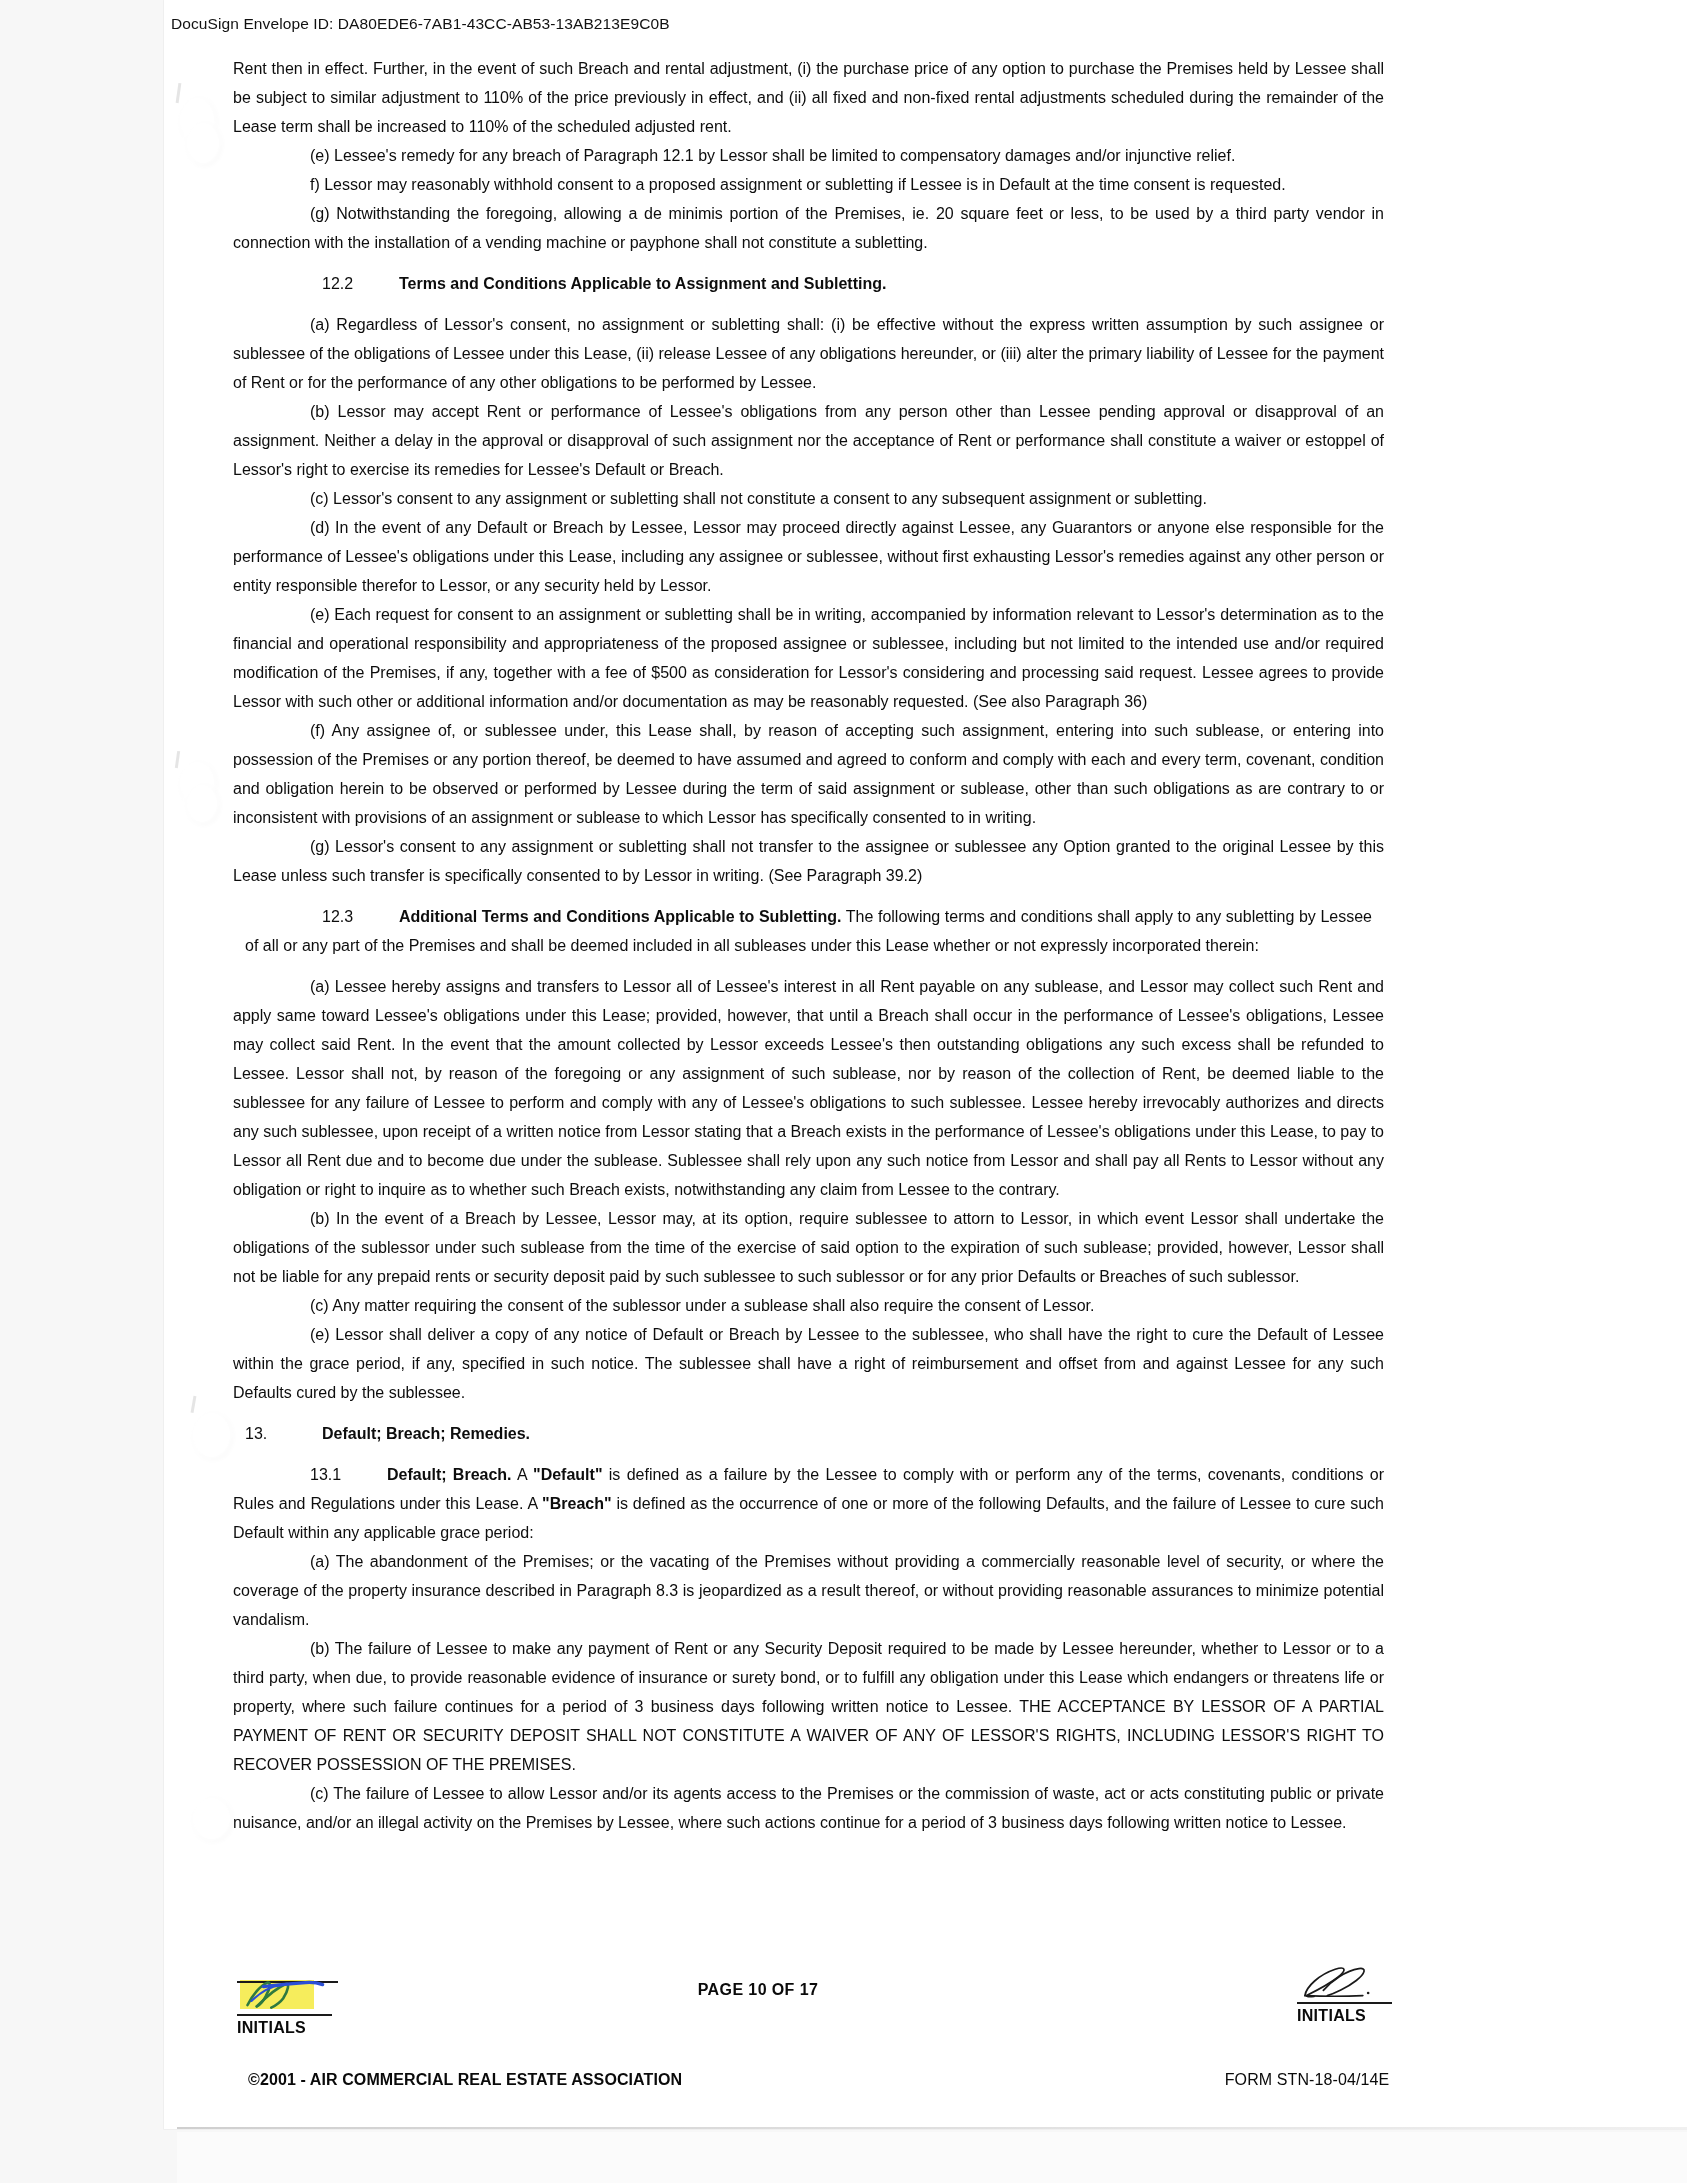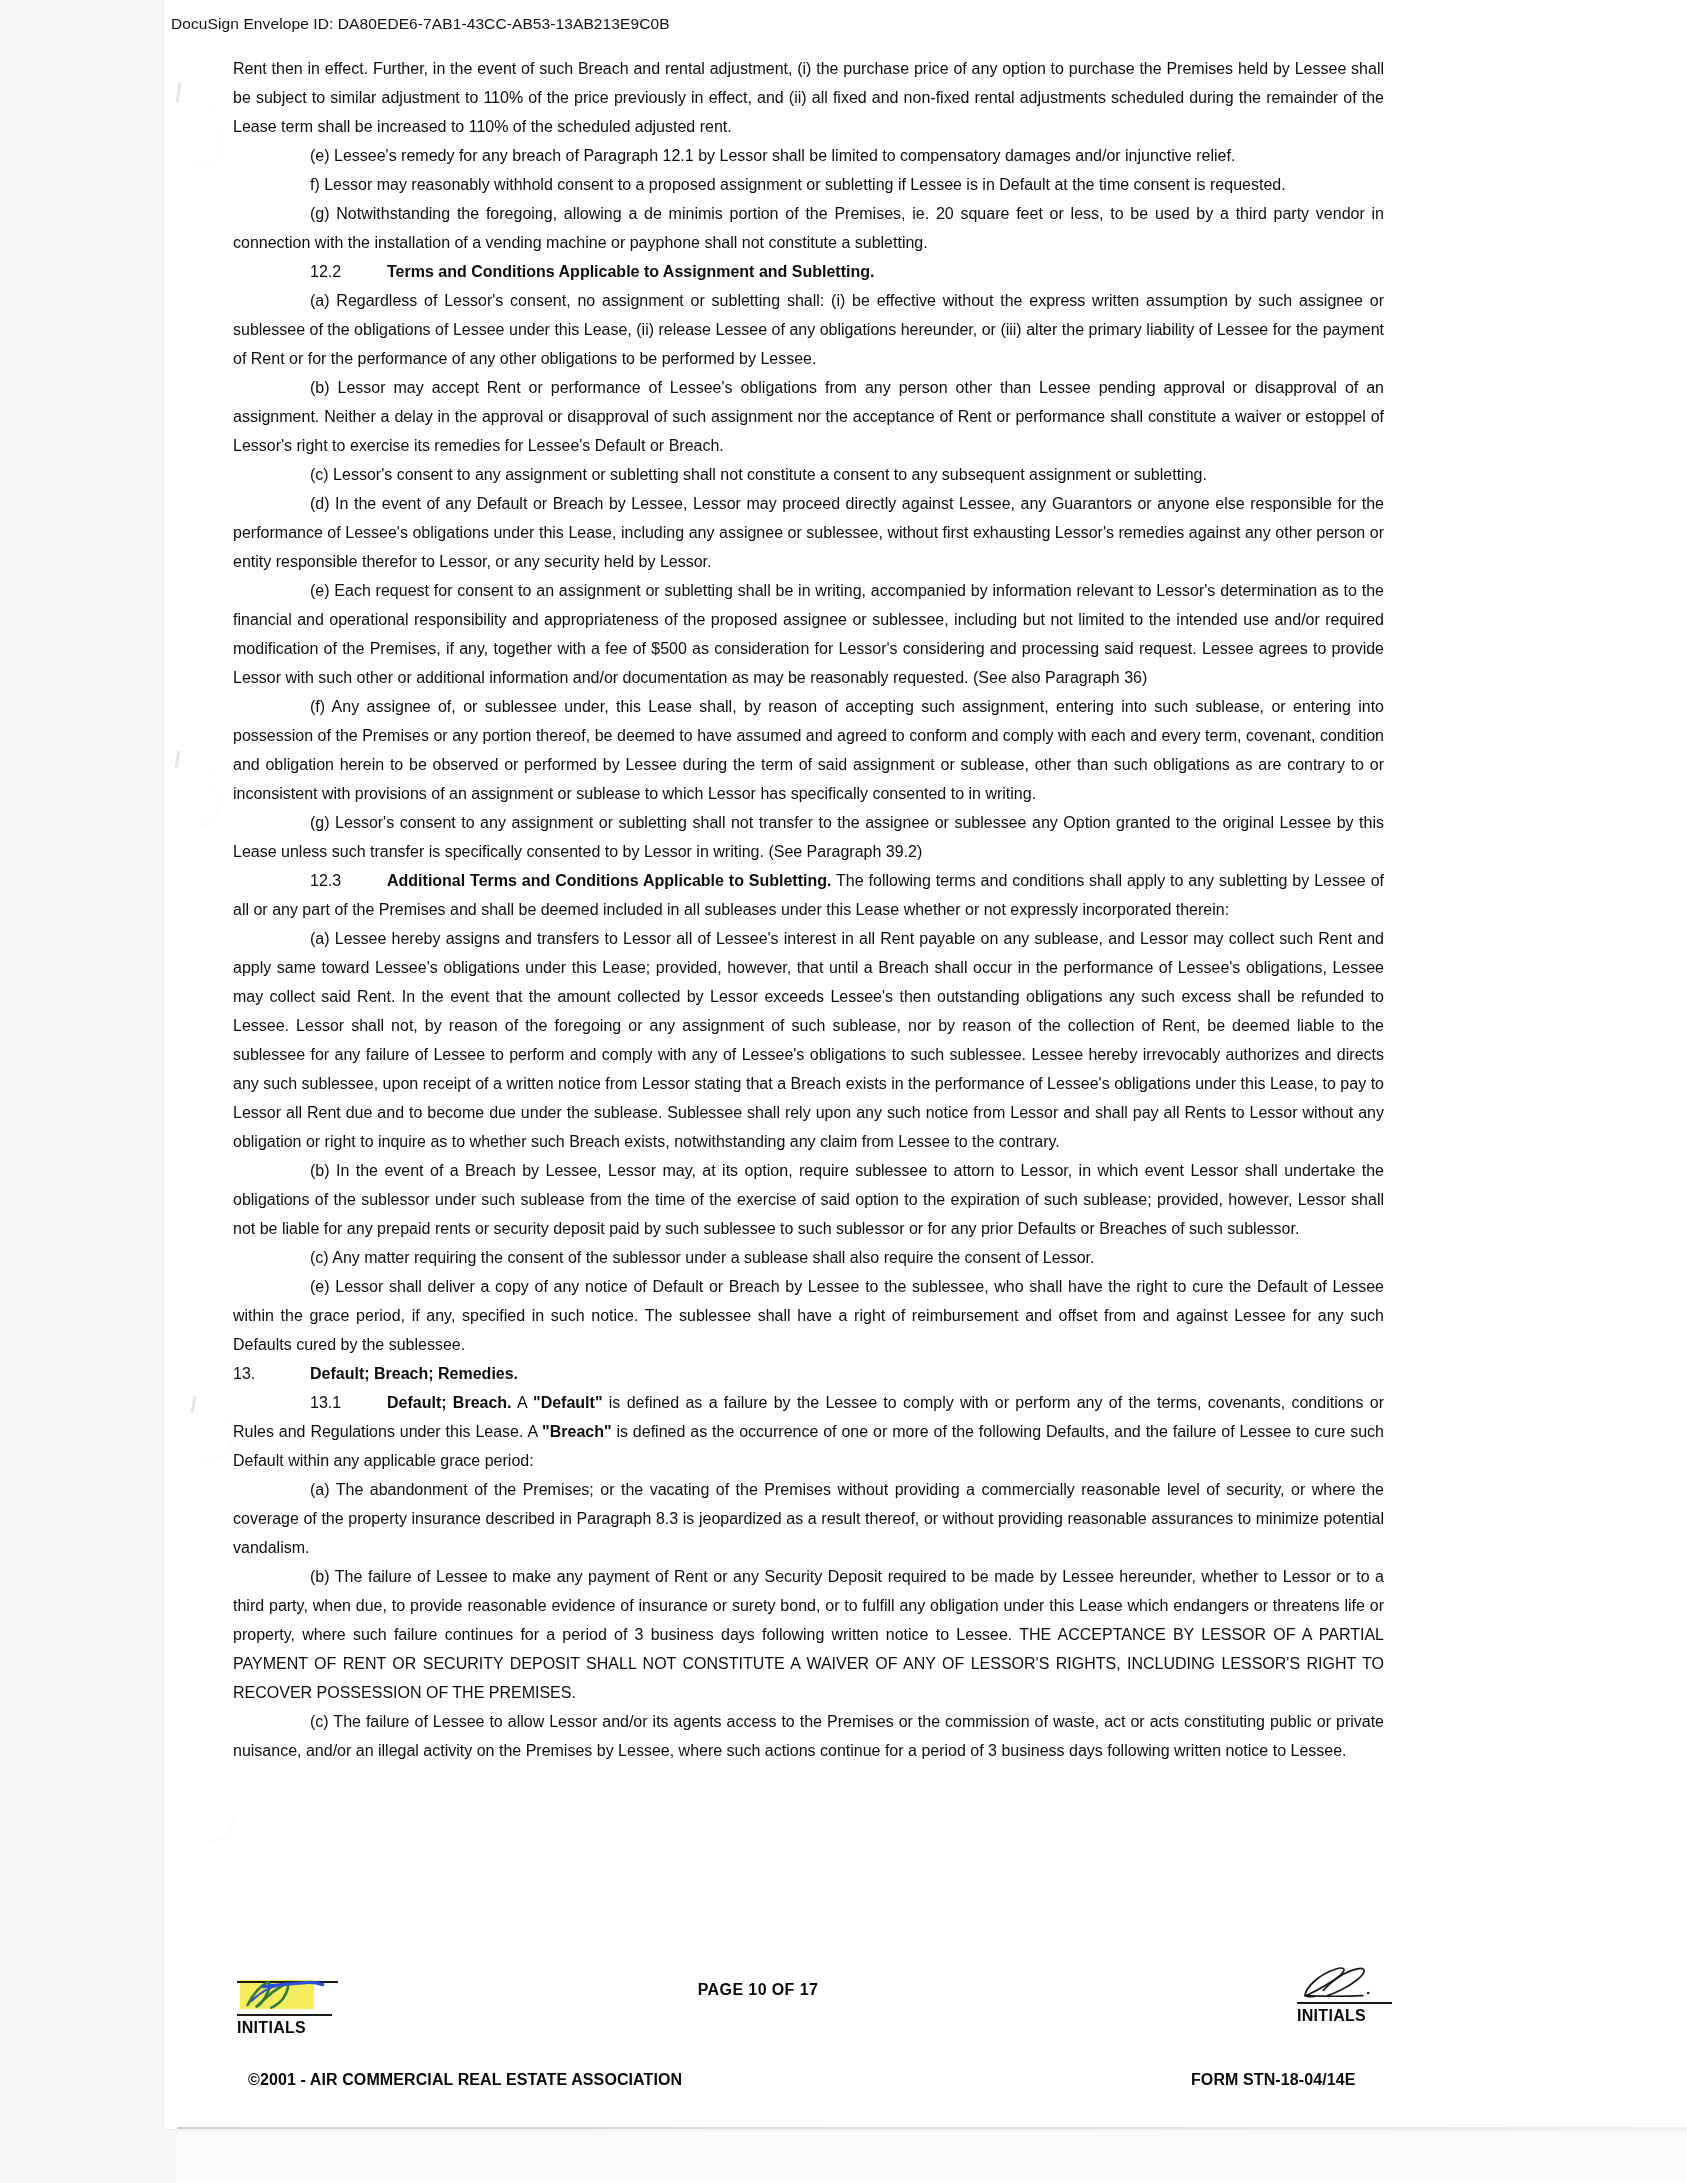--- a/index.html
+++ b/index.html
@@ -79,21 +79,21 @@
     text-indent: 77px;
   }
   .para.noind {
     text-indent: 0;
   }
   .para b { font-weight: bold; }
   .sec-line {
     font-size: 16px;
     line-height: 29px;
     text-align: justify;
-    margin: 0;
+    margin: 12px;
     color: #0d0d0d;
   }
   .sec-num {
     display: inline-block;
     width: 77px;
     margin-left: 77px;
     font-weight: normal;
   }
   .sec-num-13 {
     display: inline-block;
@@ -195,23 +195,23 @@
     font-size: 16px;
     font-weight: bold;
     letter-spacing: 0.1px;
     margin-left: 11px;
   }
   .form-no {
     position: absolute;
     left: 1191px;
     top: 2071px;
     font-size: 16px;
-    font-weight: bold;
+    font-weight: normal;
     letter-spacing: 0.1px;
-    text-align: left;
+    text-align: center;
     width: 232px;
   }
 </style>
 </head>
 <body>
 
 <div class="page">
 
   <div class="sheet-void"></div>
   <div class="sheet"></div>

